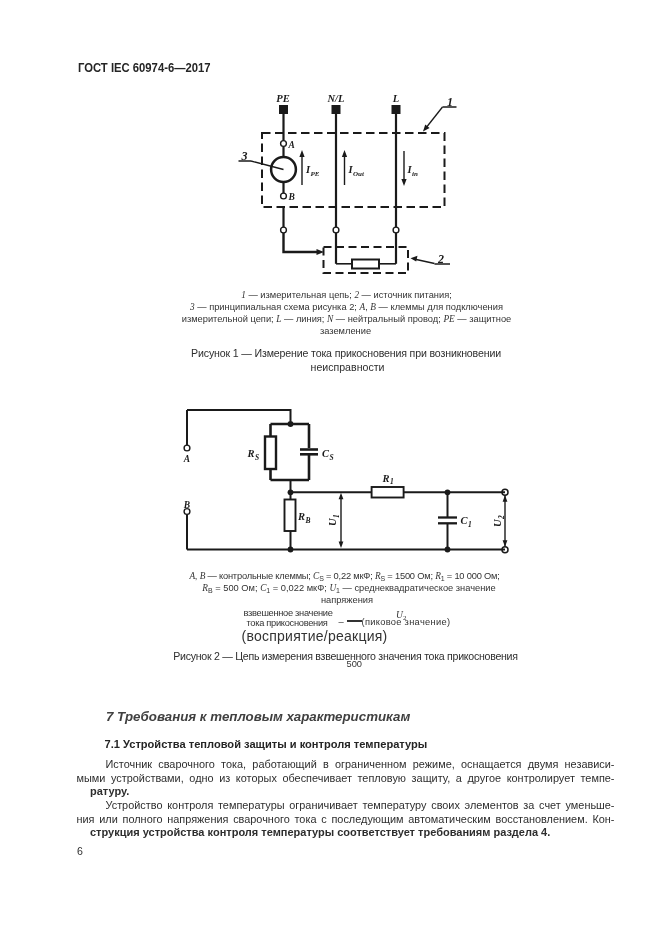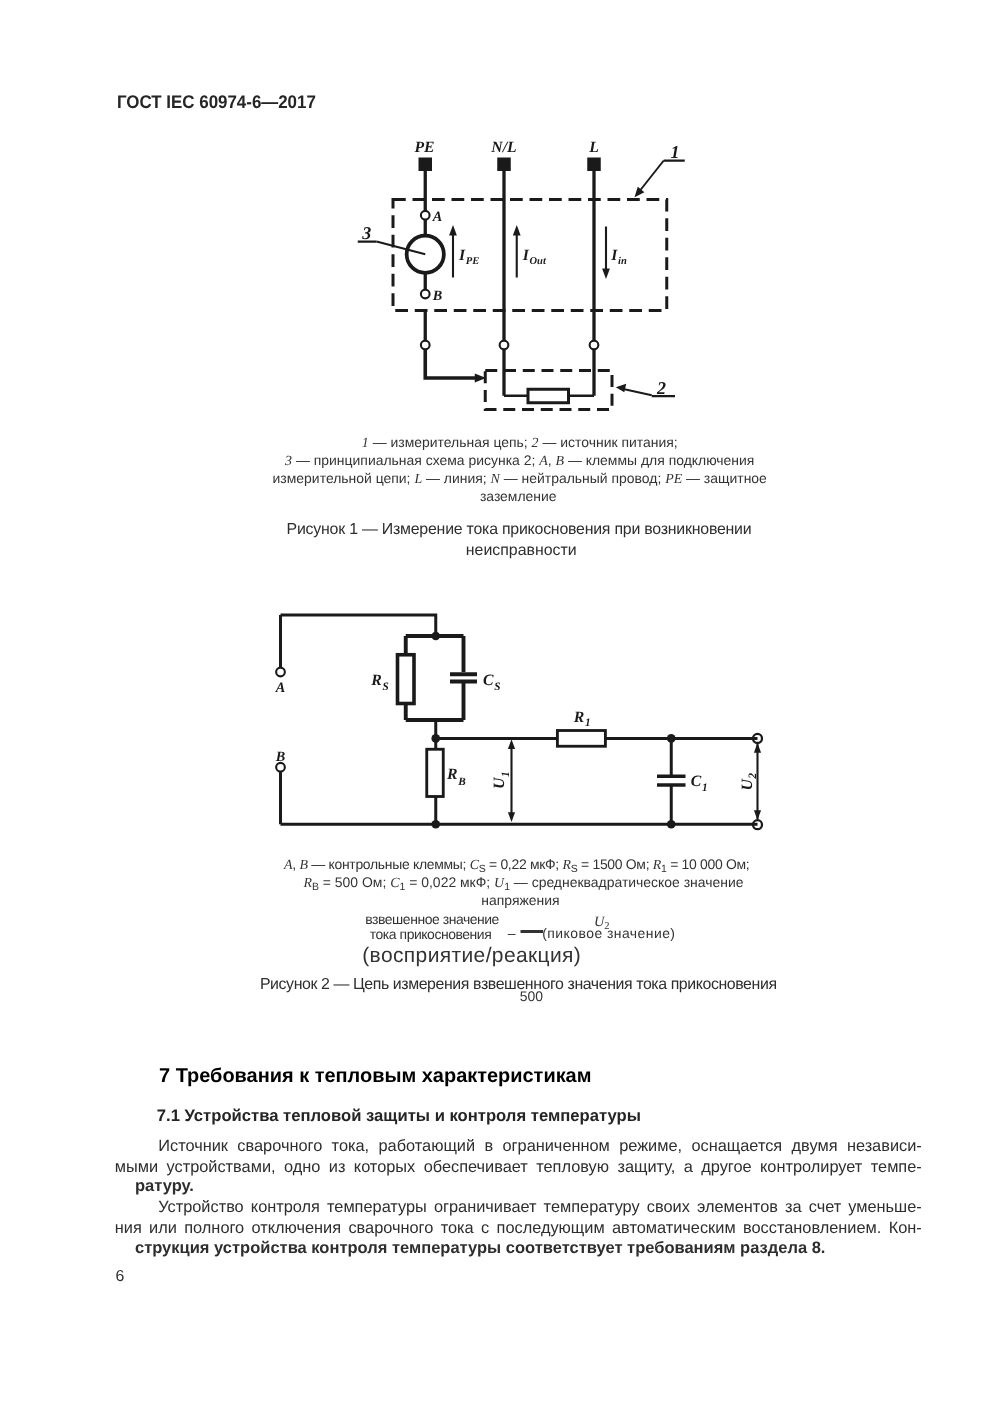--- a/index.html
+++ b/index.html
@@ -245,29 +245,29 @@
 <div class="abs" style="left:348px;top:609.8px;font-size:9.5px;color:#333;font-family:'Liberation Serif',serif;font-style:italic;margin-left:48px;">U<sub style="font-style:normal;">2</sub></div>
 
 <div class="abs" style="left:346.5px;top:620.4px;width:15.5px;height:1.9px;background:#333;"></div>
 
 <div class="abs" style="left:346.5px;top:659px;font-size:9.3px;color:#333;">500</div>
 
 <div class="abs" style="left:361.5px;top:617.3px;font-size:9.3px;color:#333;letter-spacing:0.3px;text-align:center;">(пиковое  значение)</div>
 
 <div class="cap" style="top:649.5px;left:15px;letter-spacing:-0.27px;">Рисунок 2 — Цепь измерения взвешенного значения тока прикосновения</div>
 
-<div class="abs" style="left:106px;top:709px;font-size:13.3px;font-weight:bold;color:#000000;">7 Требования к тепловым характеристикам</div>
+<div class="abs" style="left:106px;top:709px;font-size:13.3px;font-weight:bold;color:#404040;font-style:italic;">7 Требования к тепловым характеристикам</div>
 
 <div class="abs" style="left:104.5px;top:737.9px;font-size:11.1px;font-weight:bold;color:#252525;text-align:center;">7.1 Устройства тепловой защиты и контроля температуры</div>
 
 <div class="line" style="top:759px;text-indent:29px;">Источник сварочного тока, работающий в ограниченном режиме, оснащается двумя независи-</div>
 
 <div class="line" style="top:772.5px;">мыми устройствами, одно из которых обеспечивает тепловую защиту, а другое контролирует темпе-</div>
 
 <div class="lineL" style="top:786px;">ратуру.</div>
 
 <div class="line" style="top:800px;text-indent:29px;">Устройство контроля температуры ограничивает температуру своих элементов за счет уменьше-</div>
 
-<div class="line" style="top:813.5px;">ния или полного отключения сварочного тока с последующим автоматическим восстановлением. Кон-</div>
-
-<div class="lineL" style="top:827px;">струкция устройства контроля температуры соответствует требованиям раздела 8.</div>
+<div class="line" style="top:813.5px;">ния или полного напряжения сварочного тока с последующим автоматическим восстановлением. Кон-</div>
+
+<div class="lineL" style="top:827px;">струкция устройства контроля температуры соответствует требованиям раздела 4.</div>
 
 <div class="abs" style="left:77px;top:844.5px;font-size:10.6px;color:#2e2e2e;">6</div>
 
 </body></html>

